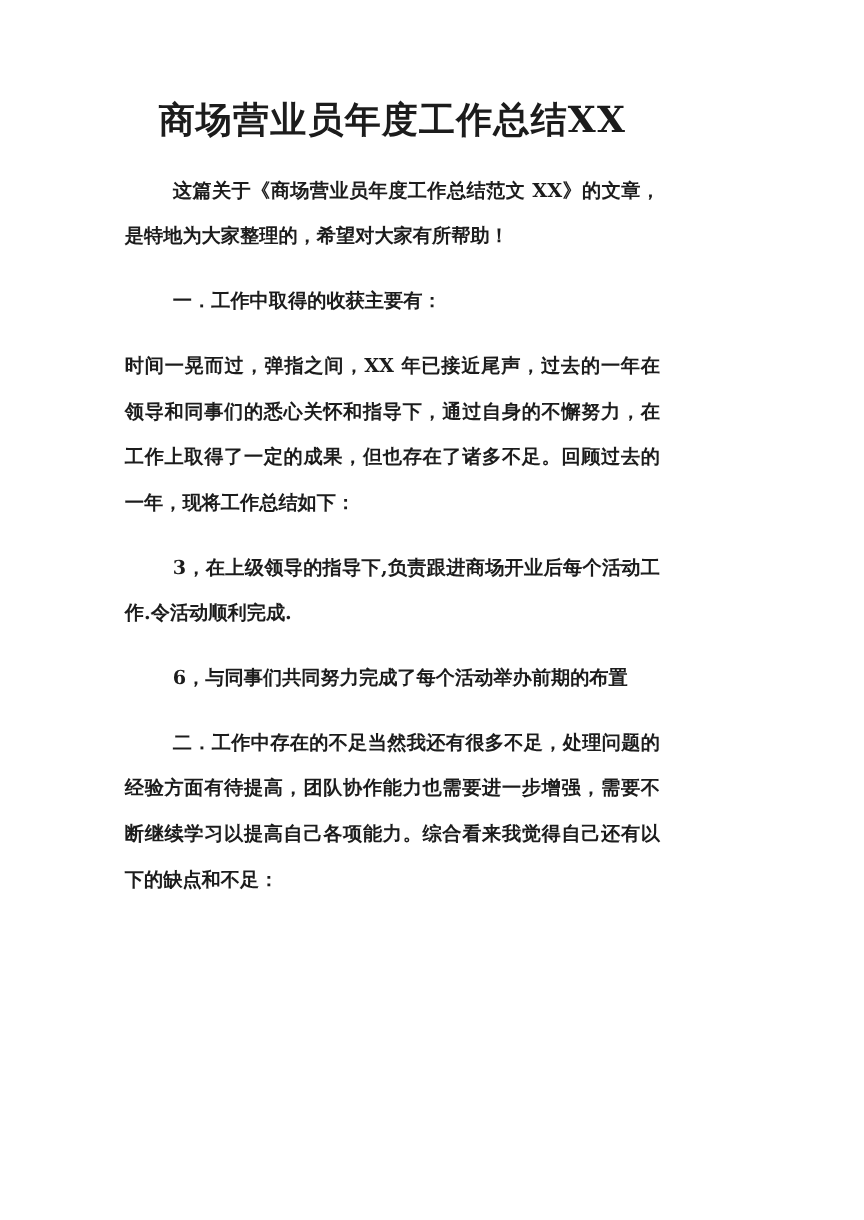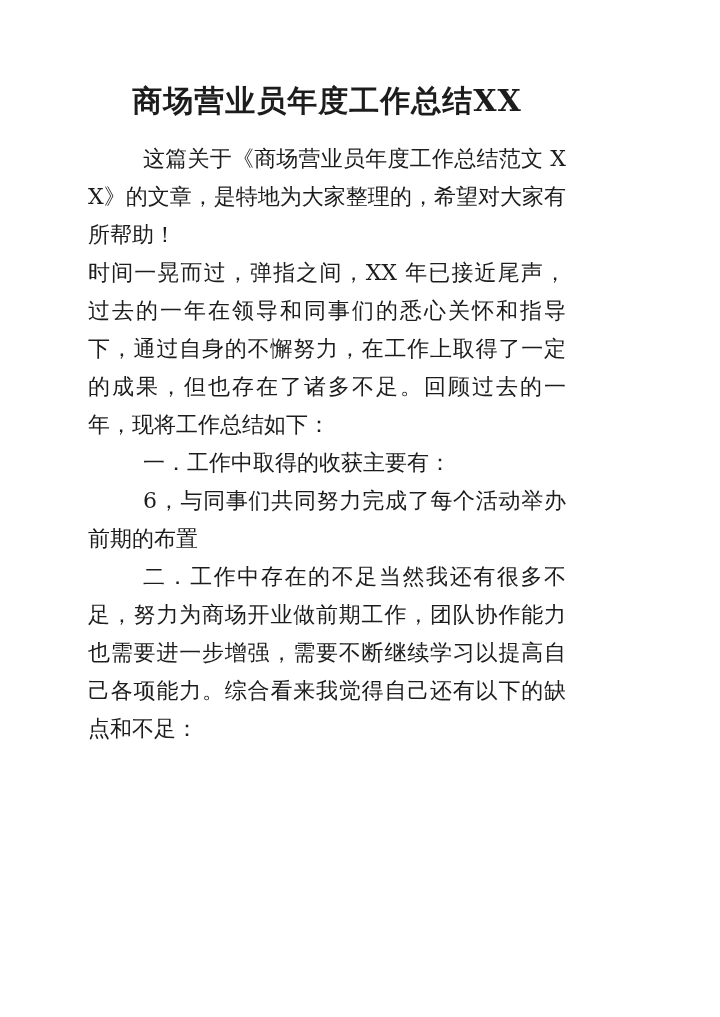--- a/index.html
+++ b/index.html
@@ -20,35 +20,37 @@
   }
   .doc-title {
     font-size: 30px;
     font-weight: bold;
     text-align: center;
     line-height: 42px;
     margin: 0 0 18px 0;
     letter-spacing: 1px;
   }
   .doc-body p.para {
-    font-size: 22px;
+    font-size: 16px;
     line-height: 38px;
     text-align: justify;
-    margin: 0;
+    margin: 16px;
     word-break: break-all;
+    font-weight: bold;
   }
   .doc-body p.para.indent {
     text-indent: 2.5em;
   }
 </style>
 </head>
 <body>
 
 <div class="page">
   <h1 class="doc-title">商场营业员年度工作总结XX</h1>
   <div class="doc-body">
       <p class="para indent">这篇关于《商场营业员年度工作总结范文 XX》的文章，是特地为大家整理的，希望对大家有所帮助！</p>
+      <p class="para indent">一．工作中取得的收获主要有：</p>
       <p class="para">时间一晃而过，弹指之间，XX 年已接近尾声，过去的一年在领导和同事们的悉心关怀和指导下，通过自身的不懈努力，在工作上取得了一定的成果，但也存在了诸多不足。回顾过去的一年，现将工作总结如下：</p>
-      <p class="para indent">一．工作中取得的收获主要有：</p>
+      <p class="para indent">3，在上级领导的指导下,负责跟进商场开业后每个活动工作.令活动顺利完成.</p>
       <p class="para indent">6，与同事们共同努力完成了每个活动举办前期的布置</p>
-      <p class="para indent">二．工作中存在的不足当然我还有很多不足，努力为商场开业做前期工作，团队协作能力也需要进一步增强，需要不断继续学习以提高自己各项能力。综合看来我觉得自己还有以下的缺点和不足：</p>
+      <p class="para indent">二．工作中存在的不足当然我还有很多不足，处理问题的经验方面有待提高，团队协作能力也需要进一步增强，需要不断继续学习以提高自己各项能力。综合看来我觉得自己还有以下的缺点和不足：</p>
     </div>
 </div>
 
 </body></html>

